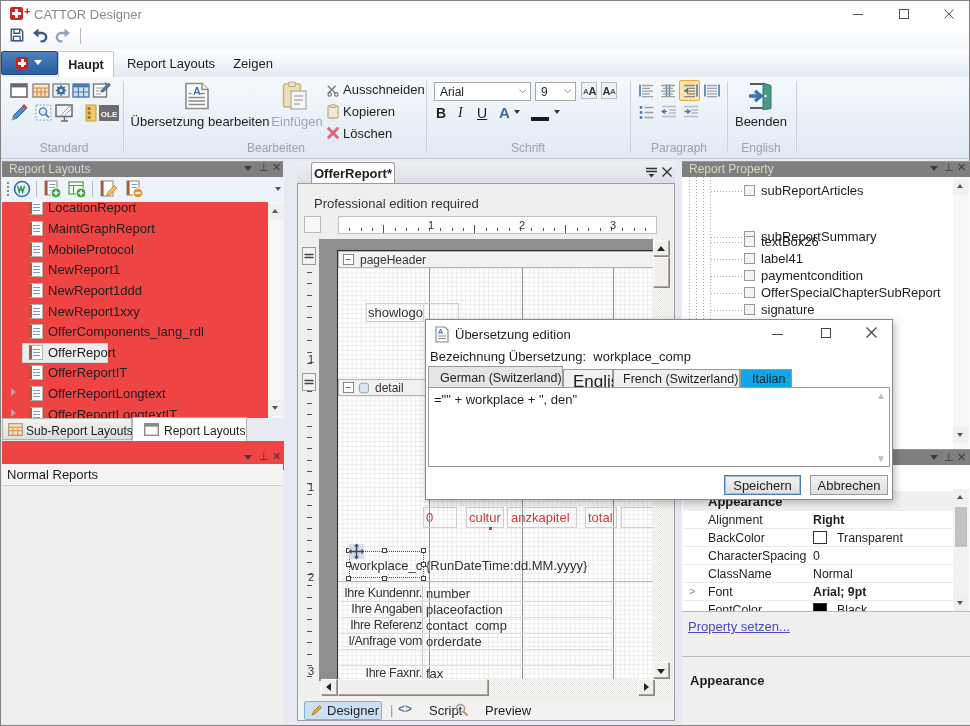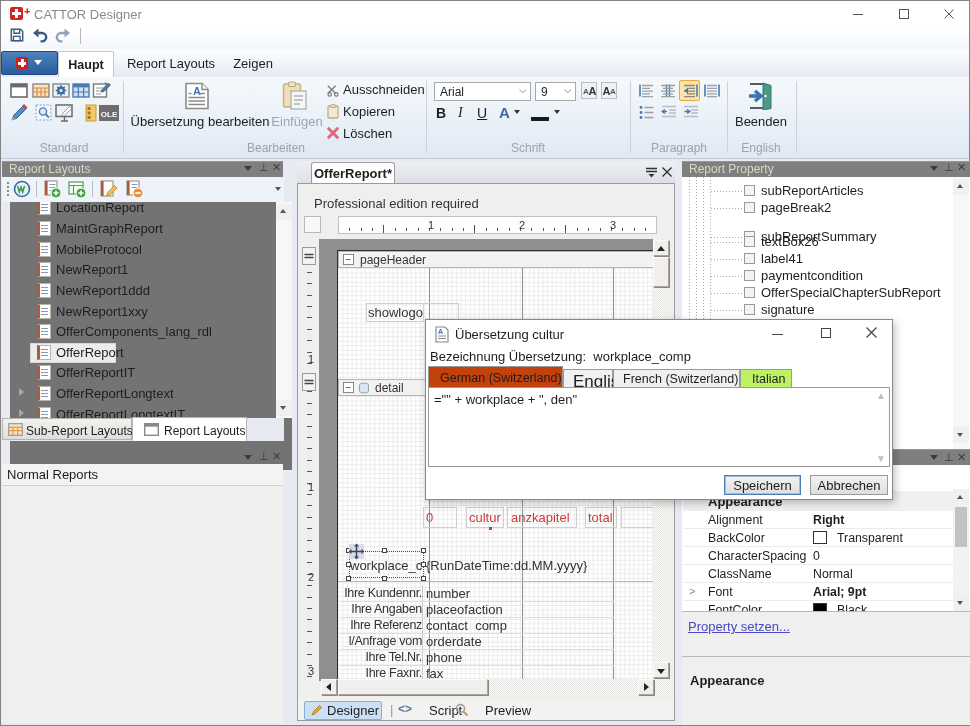--- a/index.html
+++ b/index.html
@@ -28,21 +28,21 @@
 #tab-haupt { left:57px; width:56px; background:#fff; border:1px solid #c3c9d1; border-bottom:none; border-radius:2px 2px 0 0; font-weight:bold; font-size:12.5px; }
 
 #ribbon { left:0; top:76px; width:968px; height:82px; background:linear-gradient(#f6f9fc,#dfe9f4); border-bottom:1px solid #c5ccd6; }
 .gsep { position:absolute; top:4px; width:1px; height:72px; background:#c9d2de; }
 .glabel { position:absolute; top:64px; font-size:12px; color:#9aa3ad; width:120px; text-align:center; }
 
 #main { left:0; top:158px; width:968px; height:566px; background:#e7ebf1; }
 .phead { position:absolute; height:16px; background:#7f7f7f; border-top:1px solid #959595; color:#d9d5c5; font-size:12px; line-height:15px; padding-left:7px; }
 .phicons { position:absolute; top:2px; color:#3c3c3c; font-size:11px; }
 #ltoolbar { left:1px; top:18px; width:282px; height:25px; background:#eef3fa; }
-#ltree { left:9px; top:43px; width:282px; height:268px; background:#737373; overflow:hidden; }
+#ltree { left:1px; top:43px; width:282px; height:268px; background:#ef4444; overflow:hidden; }
 .titem { position:absolute; left:0; height:20px; width:265px; font-size:13px; color:#1e1e1e; }
 .titem .ic { position:absolute; left:27px; top:2px; width:14px; height:15px; background:#fdfdfd; border:1px solid #b9b2a8; border-left:3px solid #b05a3c; }
 .titem .ic:before { content:""; position:absolute; left:1px; top:3px; width:7px; height:1px; background:#8899bb; box-shadow:0 3px 0 #8899bb, 0 6px 0 #8899bb; }
 .titem .tx { position:absolute; left:46px; top:2px; }
 
 .ltab { position:absolute; height:22px; font-size:13px; }
 
 
 #cwin { left:296px; top:2px; width:378px; height:560px; }
 
@@ -510,24 +510,20 @@
               <span class="lv">placeofaction</span>
             </div>
           <div class="lrow" style="top:382px;">
               <span class="ll">l/Anfrage vom</span>
               <span class="lv">orderdate</span>
             </div>
           <div class="lrow" style="top:366px;">
               <span class="ll">Ihre Referenz</span>
               <span class="lv">contact&nbsp; comp</span>
             </div>
-          <div class="lrow" style="top:398px;">
-              <span class="ll">Ihre Tel.Nr.</span>
-              <span class="lv">phone</span>
-            </div>
           <div class="lrow" style="top:414px;">
               <span class="ll">Ihre Faxnr.</span>
               <span class="lv">fax</span>
             </div>
         </div>
       </div>
 
       <div class="dither" style="position:absolute; left:356px; top:78px; width:16px; height:442px;"></div>
       <div class="sb3d" style="left:356px; top:79px;">
           <span class="tri up"></span>
@@ -569,25 +565,20 @@
     <div class="abs" style="left:681px; top:18px; width:288px; height:272px; background:#fff;">
       <div style="position:absolute; left:7px; top:0; width:1px; height:165px; background:repeating-linear-gradient(#aaa 0 1px, transparent 1px 3px);"></div>
       <div style="position:absolute; left:14px; top:0; width:1px; height:158px; background:repeating-linear-gradient(#aaa 0 1px, transparent 1px 3px);"></div>
       <div style="position:absolute; left:21px; top:0; width:1px; height:150px; background:repeating-linear-gradient(#aaa 0 1px, transparent 1px 3px);"></div>
       <div style="position:absolute; left:28px; top:0; width:1px; height:142px; background:repeating-linear-gradient(#aaa 0 1px, transparent 1px 3px);"></div>
       <div class="ritem" style="top:6px;">
           <span class="dotl"></span>
           <span class="cb"></span>
           <span class="tx2">subReportArticles</span>
         </div>
-      <div class="ritem" style="top:23px;">
-          <span class="dotl"></span>
-          <span class="cb"></span>
-          <span class="tx2">pageBreak2</span>
-        </div>
       <div class="ritem" style="top:52px;">
           <span class="dotl"></span>
           <span class="cb"></span>
           <span class="tx2">subReportSummary</span>
         </div>
       <div class="ritem" style="top:57px;">
           <span class="dotl"></span>
           <span class="cb"></span>
           <span class="tx2">textBox26</span>
         </div>
@@ -670,37 +661,37 @@
         <span style="position:absolute; left:8px; top:16px; font-weight:bold; font-size:13px;">Appearance</span>
       </div>
   </div>
 
   <div class="abs" id="dialog" style="left:424px; top:318px; width:468px; height:181px; background:#fff; border:1px solid #8a8a8a; box-shadow:2px 3px 8px rgba(0,0,0,0.25);">
     <svg style="position:absolute; left:9px; top:6px;" width="14" height="17" viewBox="0 0 14 17">
         <path d="M1 1 h9 l3 3 v12 h-12 z" fill="#fff" stroke="#8a8a8a" stroke-width="1.2"></path>
         <text x="3" y="8" font-family="Liberation Sans" font-size="7" font-weight="bold" fill="#3a72b4">A</text>
         <path d="M3 10 h8 M3 12.5 h8 M3 15 v0" stroke="#8a8a8a" stroke-width="1"></path>
       </svg>
-    <div style="position:absolute; left:29px; top:7px; font-size:13px;">Übersetzung cultur</div>
+    <div style="position:absolute; left:29px; top:7px; font-size:13px;">Übersetzung edition</div>
     <div style="position:absolute; left:346px; top:14px; width:11px; height:1px; background:#444;"></div>
     <div style="position:absolute; left:395px; top:8px; width:10px; height:10px; border:1px solid #444;"></div>
     <svg style="position:absolute; left:439px; top:6px;" width="13" height="13" viewBox="0 0 13 13">
         <path d="M1.5 1.5 l10 10 M11.5 1.5 l-10 10" stroke="#444" stroke-width="1.2"></path>
       </svg>
     <div style="position:absolute; left:4px; top:29px; font-size:13px;">Bezeichnung Übersetzung:&nbsp; workplace_comp</div>
-    <div style="position:absolute; left:2px; top:46px; width:135px; height:22px; background:#c2410c; border:1px solid #9a9a9a; border-bottom:none; font-size:13px;">
+    <div style="position:absolute; left:2px; top:46px; width:135px; height:22px; background:#e5e5e5; border:1px solid #9a9a9a; border-bottom:none; font-size:13px;">
         <span style="position:absolute; left:11px; top:4px; white-space:nowrap; font-size:12.5px;">German (Switzerland)</span>
       </div>
     <div style="position:absolute; left:137px; top:49px; width:50px; height:19px; background:#f0f0f0; border:1px solid #9a9a9a; border-bottom:none; font-size:13px;">
         <span style="position:absolute; left:9px; top:2px; white-space:nowrap; font-size:17px;">English</span>
       </div>
     <div style="position:absolute; left:187px; top:49px; width:127px; height:19px; background:#f0f0f0; border:1px solid #9a9a9a; border-bottom:none; font-size:13px;">
         <span style="position:absolute; left:9px; top:2px; white-space:nowrap; font-size:12.5px;">French (Switzerland)</span>
       </div>
-    <div style="position:absolute; left:314px; top:49px; width:52px; height:19px; background:#bef264; border:1px solid #9a9a9a; border-bottom:none; font-size:13px;">
+    <div style="position:absolute; left:314px; top:49px; width:52px; height:19px; background:#0ea5e9; border:1px solid #9a9a9a; border-bottom:none; font-size:13px;">
         <span style="position:absolute; left:11px; top:2px; white-space:nowrap; font-size:12.5px;">Italian</span>
       </div>
     <div style="position:absolute; left:2px; top:67px; width:462px; height:80px; background:#fff; border:1px solid #9a9a9a;">
       <span style="position:absolute; left:5px; top:4px; font-size:13px;">="" + workplace + ", den"</span>
       <span style="position:absolute; right:3px; top:2px; color:#c0c0c0; font-size:10px;">▲</span>
       <span style="position:absolute; right:3px; bottom:2px; color:#c0c0c0; font-size:10px;">▼</span>
     </div>
     <div style="position:absolute; left:298px; top:155px; width:77px; height:20px; background:linear-gradient(#f2f2f2,#dedede); border:1px solid #4a80ba; box-shadow:0 0 0 1px #9ec0e0 inset; text-align:center; font-size:13px; padding-top:2px;">Speichern</div>
     <div style="position:absolute; left:384px; top:155px; width:78px; height:20px; background:linear-gradient(#f2f2f2,#dedede); border:1px solid #9a9a9a; text-align:center; font-size:13px; padding-top:2px;">Abbrechen</div>
   </div>

